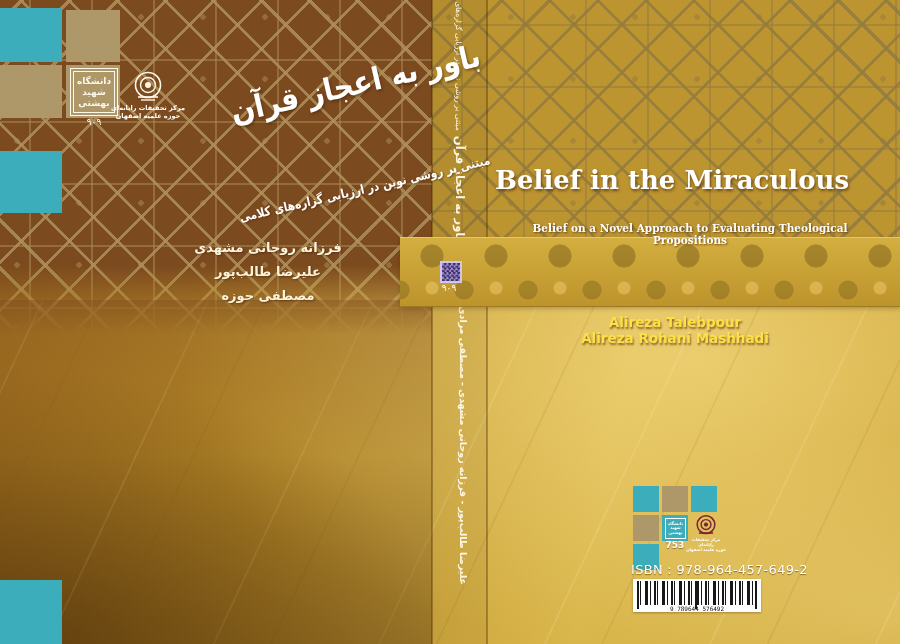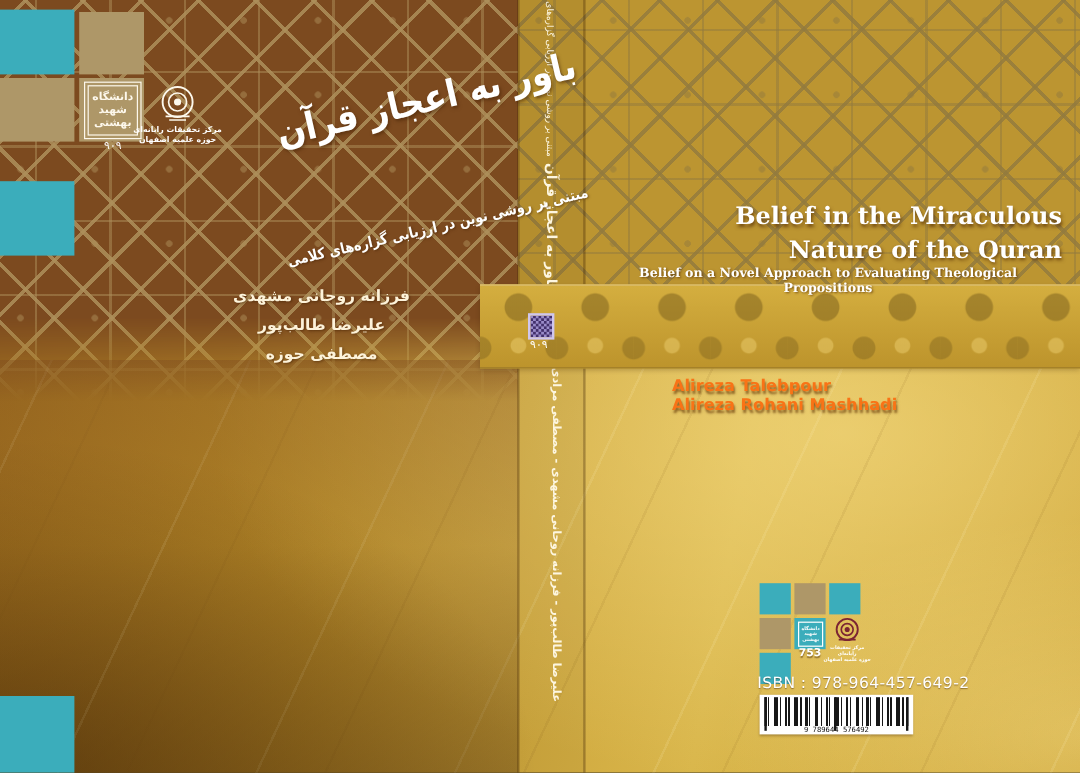--- a/index.html
+++ b/index.html
@@ -94,27 +94,27 @@
 
   
   .spine-top{left:471px;top:26px;width:215px;transform:rotate(90deg);transform-origin:0 0;
     white-space:nowrap;color:#fdf6e0;direction:rtl;}
   .spine-top .t1{font-size:11.5px;font-weight:bold;}
   .spine-top .t2{font-size:7.5px;}
   .spine-bottom{left:469px;top:385px;width:200px;transform:rotate(90deg);transform-origin:0 0;
     white-space:nowrap;color:#fdf6e0;direction:rtl;font-size:9.5px;font-weight:bold;}
 
   
-  .en-title{left:495px;top:166px;width:390px;text-align:right;color:#fff;
-    font-family:"DejaVu Serif",serif;font-weight:bold;font-size:20px;line-height:28px;
+  .en-title{left:495px;top:166px;width:390px;text-align:left;color:#fff;
+    font-family:"DejaVu Serif",serif;font-weight:bold;font-size:26px;line-height:28px;
     text-shadow:1px 2px 3px rgba(80,40,0,.7);}
   .en-subtitle{left:495px;top:222px;width:390px;text-align:center;color:#fff;
     font-family:"DejaVu Serif",serif;font-weight:bold;font-size:10.5px;
     text-shadow:1px 1px 2px rgba(80,40,0,.7);}
-  .en-authors{left:560px;top:315px;width:230px;color:#f97316;
+  .en-authors{left:560px;top:315px;width:230px;text-align:center;color:#fde047;
     font-size:13.5px;font-weight:bold;line-height:15.5px;
     text-shadow:1px 2px 2px rgba(90,45,0,.65);}
 
   
   .isbn{left:631px;top:562px;width:190px;color:#fff;font-size:13px;letter-spacing:.3px;
     text-shadow:0 1px 1px rgba(60,30,0,.5);}
   .barcode-box{left:633px;top:579px;width:128px;height:33px;background:#fff;box-shadow:0 1px 2px rgba(60,30,0,.35);}
   .bars{position:absolute;left:4px;top:2px;width:120px;height:24px;
     background:repeating-linear-gradient(90deg,#171717 0 2px,#fff 2px 3px,#171717 3px 4px,#fff 4px 8px,#171717 8px 11px,#fff 11px 13px,#171717 13px 14px,#fff 14px 17px);}
   .guard{position:absolute;top:2px;width:2px;height:28px;background:#171717;}
@@ -173,21 +173,20 @@
   <div class="abs back-title fa">باور به اعجاز قرآن</div>
   <div class="abs back-subtitle fa">مبتنی بر روشی نوین در ارزیابی گزاره‌های کلامی</div>
   <div class="abs back-authors fa">
     <div>فرزانه روحانی مشهدی</div>
     <div>علیرضا طالب‌پور</div>
     <div>مصطفی حوزه</div>
   </div>
 
   <div class="abs en-title">
     <div>Belief in the Miraculous</div>
-    <div>Nature of the Quran</div>
   </div>
   <div class="abs en-subtitle">Belief on a Novel Approach to Evaluating Theological Propositions</div>
   <div class="abs en-authors">
     <div>Alireza Talebpour</div>
     <div>Alireza Rohani Mashhadi</div>
   </div>
 
   <div class="sq teal" style="left:633px;top:486px;width:26px;height:26px"></div>
   <div class="sq tan" style="left:662px;top:486px;width:26px;height:26px"></div>
   <div class="sq teal" style="left:691px;top:486px;width:26px;height:26px"></div>

